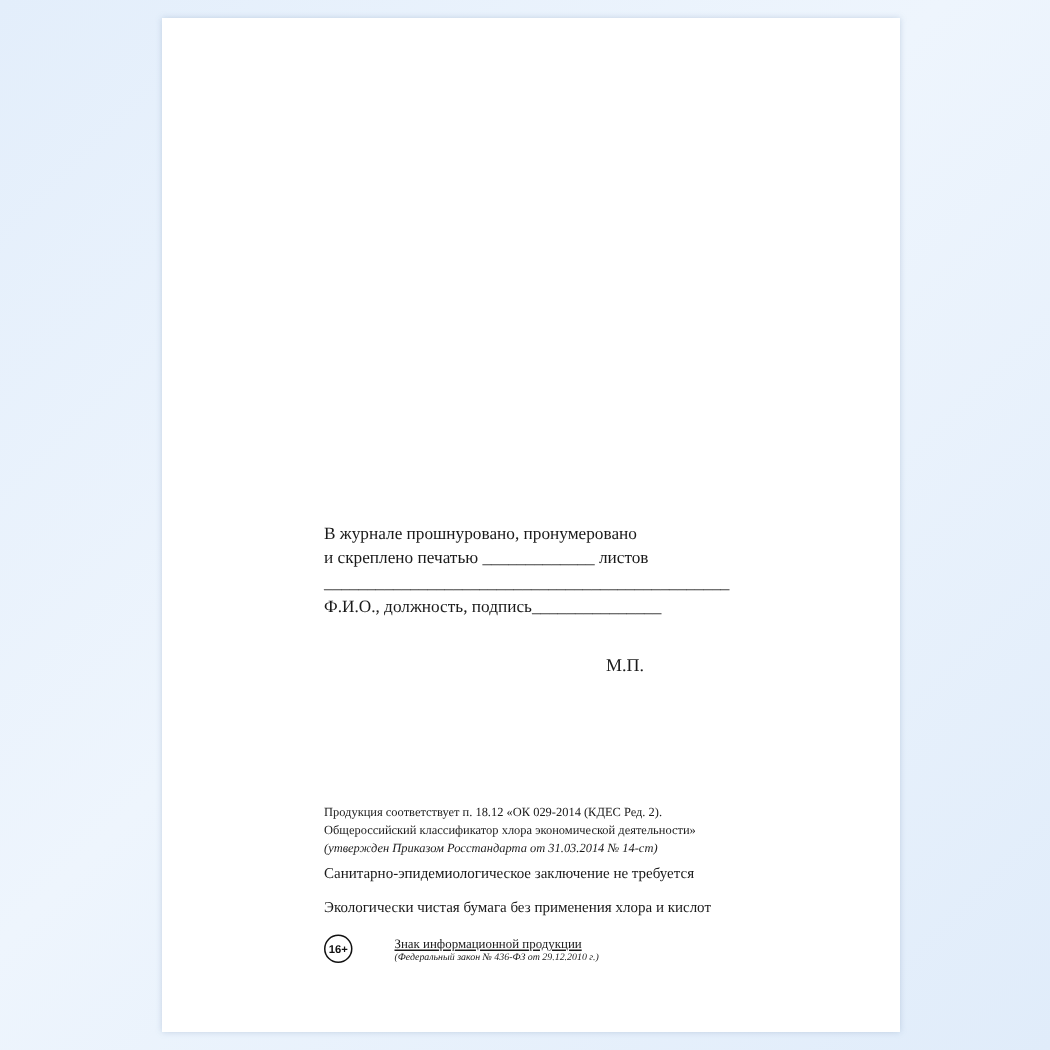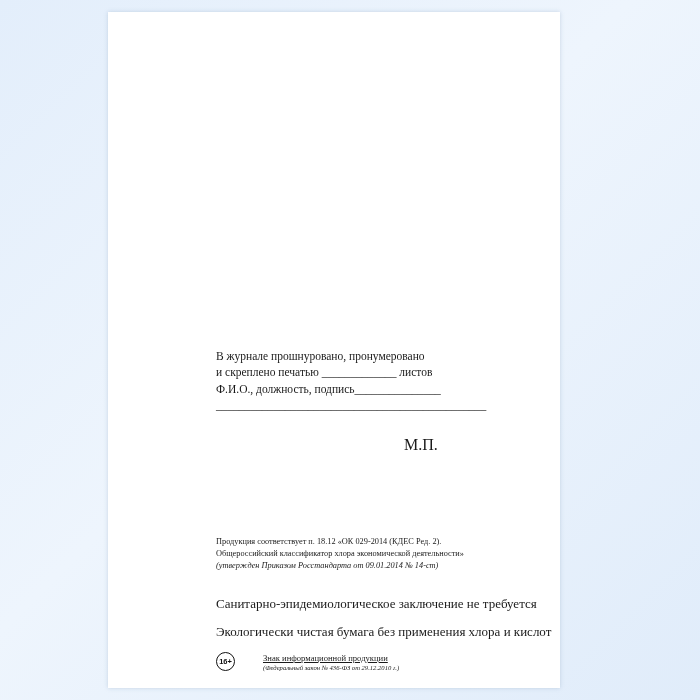--- a/index.html
+++ b/index.html
@@ -17,61 +17,61 @@
     position: absolute;
     left: 0; top: 0;
     width: 700px;
     height: 700px;
     background: linear-gradient(135deg, #e3eefb 0%, #eef5fd 45%, #e0ecfa 100%);
   }
   .page {
     position: absolute;
     left: 108px;
     top: 12px;
-    width: 452px;
+    width: 492px;
     height: 676px;
     background: #ffffff;
     box-shadow: 0 0 4px rgba(120,150,180,0.35);
   }
   .block-center {
     position: absolute;
     left: 108px;
     top: 336px;
     width: 330px;
     font-size: 11.5px;
     color: #1a1a1a;
     line-height: 1.42;
   }
   .block-center .line {
     white-space: nowrap;
   }
   .mp {
     position: absolute;
     left: 296px;
     top: 424px;
-    font-size: 16px;
+    font-size: 12px;
     color: #1a1a1a;
   }
   .footer {
     position: absolute;
     left: 108px;
     top: 524px;
     width: 340px;
     color: #1a1a1a;
   }
   .footer .para {
     font-size: 8.3px;
     line-height: 1.45;
-    margin-bottom: 24px;
+    margin-bottom: 5px;
   }
   .footer .ital {
     font-style: italic;
   }
   .footer .single {
-    font-size: 13px;
+    font-size: 10px;
     margin-bottom: 12px;
   }
   .mark-row {
     display: flex;
     align-items: flex-start;
     margin-top: 2px;
     gap: 22px;
   }
   .age-badge {
     width: 17px;
@@ -105,31 +105,31 @@
 </head>
 <body>
 
 <div class="backdrop"></div>
 
 <div class="page">
 
   <div class="block-center">
     <div class="line">В журнале прошнуровано, пронумеровано</div>
     <div class="line">и скреплено печатью _____________ листов</div>
+    <div class="line">_______________________________________________</div>
     <div class="line">Ф.И.О., должность, подпись_______________</div>
-    <div class="line">_______________________________________________</div>
   </div>
 
   <div class="mp">М.П.</div>
 
   <div class="footer">
     <div class="para">
       <div>Продукция соответствует п. 18.12 «ОК 029-2014 (КДЕС Ред. 2).</div>
       <div>Общероссийский классификатор хлора экономической деятельности»</div>
-      <div class="ital">(утвержден Приказом Росстандарта от 09.01.2014 № 14-ст)</div>
+      <div class="ital">(утвержден Приказом Росстандарта от 31.03.2014 № 14-ст)</div>
     </div>
     <div class="single">Санитарно-эпидемиологическое заключение не требуется</div>
     <div class="single">Экологически чистая бумага без применения хлора и кислот</div>
 
     <div class="mark-row">
       <div class="age-badge">16+</div>
       <div class="mark-text">
         <div class="t1">Знак информационной продукции</div>
         <div class="t2">(Федеральный закон № 436-ФЗ от 29.12.2010 г.)</div>
       </div>

